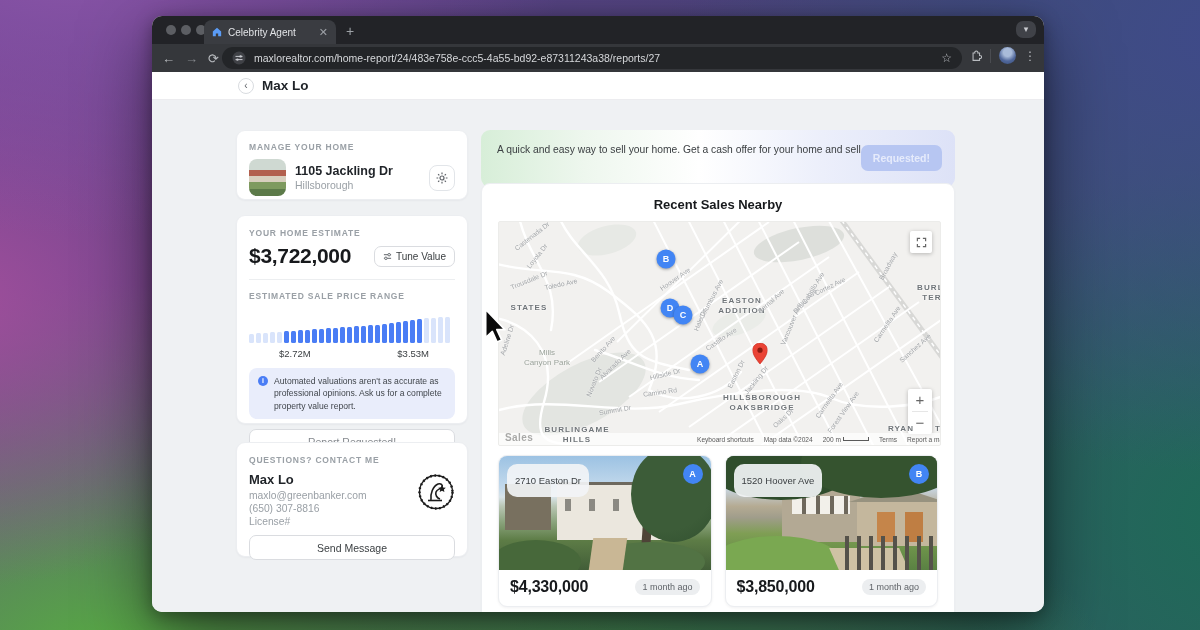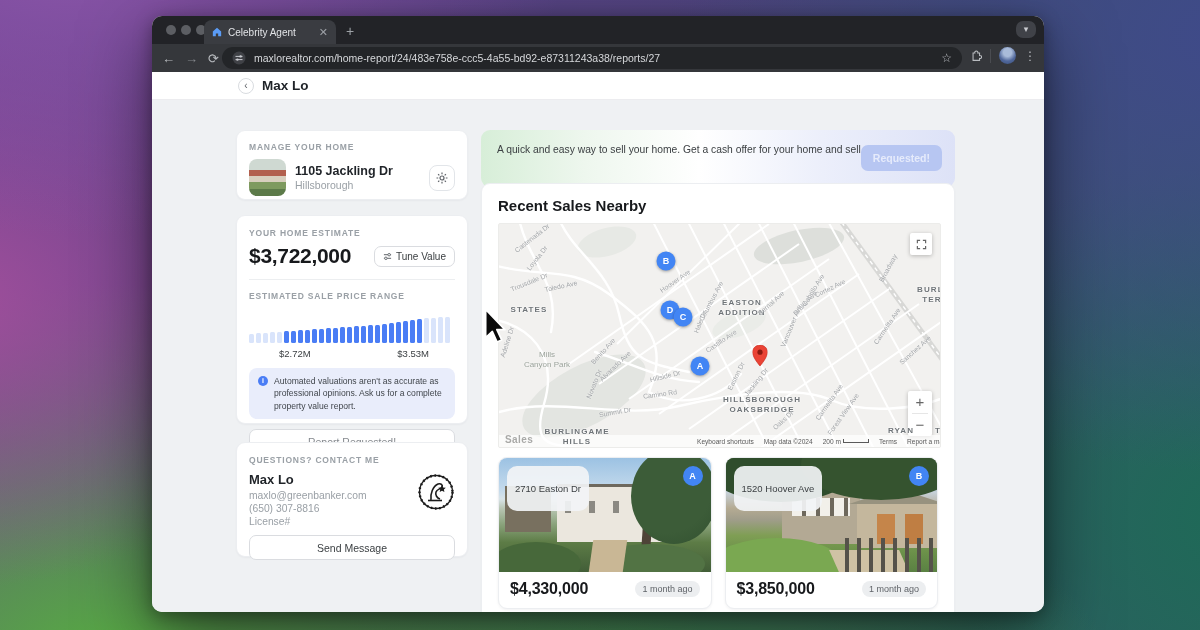--- a/index.html
+++ b/index.html
@@ -86,21 +86,21 @@
   .btn-send { color:#3c4043; margin-top:8px; }
   
   .banner { position:absolute; left:329px; top:14px; width:474px; height:57px; border-radius:9px;
     background:linear-gradient(90deg,#d7eed8 0%, #eef7ee 22%, #ffffff 46%, #eceffb 72%, #dde2f7 100%);
     padding:10px 16px; }
   .banner-title { font-size:15px; font-weight:bold; color:#17191c; }
   .banner-sub { font-size:10.3px; color:#3c4043; margin-top:4px; }
   .req-btn { position:absolute; right:13px; top:15px; background:#b7c6f2; color:#e6ebfb;
     font-size:10.5px; font-weight:bold; border-radius:7px; padding:7px 12px; }
   .card-sales { left:329px; top:67px; width:474px; height:470px; padding:13px 16px; }
-  .sales-title { font-size:15px; font-weight:bold; color:#17191c; }
+  .sales-title { font-size:13px; font-weight:bold; color:#17191c;text-align:center; }
   .sales-sub { font-size:10.3px; color:#80868b; margin-top:3px; }
   
   .map { position:relative; margin-top:9px; width:443px; height:225px; background:#f2f1ef;
     overflow:hidden; border:1px solid #ececea; border-radius:2px; }
   .map svg.roads { position:absolute; left:0; top:0; }
   .area-label { position:absolute; transform:translate(-50%,-50%); font-size:8px; letter-spacing:1.1px;
     color:#6f7478; font-weight:bold; white-space:pre-line; text-align:center; line-height:1.25;
     text-shadow:0 0 2px #fff, 0 0 2px #fff; }
   .park-label { position:absolute; transform:translate(-50%,-50%); font-size:8px; color:#9ba39b;
     white-space:pre-line; text-align:center; line-height:1.25; text-shadow:0 0 2px #fff; }
@@ -121,21 +121,21 @@
     color:#a9a9a7; letter-spacing:.4px; text-shadow:0 0 2px #fff; }
   .attrib-items { margin-left:198px; display:flex; align-items:center; gap:10px; white-space:nowrap; }
   .scale-bar { border-bottom:1px solid #5a5a5a; border-left:1px solid #5a5a5a; border-right:1px solid #5a5a5a;
     height:4px; width:26px; margin-left:2px; }
   
   .listings { display:flex; gap:13px; margin-top:9px; }
   .listing { width:214px; border-radius:9px; overflow:hidden; background:#fff; border:1px solid #eceef1;
     box-shadow:0 1px 3px rgba(16,24,40,.06); }
   .photo { position:relative; height:114px; overflow:hidden; }
   .chip { position:absolute; left:8px; top:8px; background:rgba(242,244,246,.92); color:#3c4043;
-    font-size:9.5px; padding:17px 8px; border-radius:10px; }
+    font-size:9.5px; padding:11px 8px; border-radius:10px; }
   .badge { position:absolute; right:8px; top:8px; width:20px; height:20px; border-radius:50%;
     background:#4285f4; color:#fff; font-size:9px; font-weight:bold; text-align:center; line-height:20px; }
   .price-row { display:flex; align-items:center; padding:8px 11px 10px; }
   .price { font-size:16px; font-weight:bold; color:#17191c; letter-spacing:-.2px; }
   .age-pill { margin-left:auto; background:#eceef0; color:#5f6368; font-size:9px; border-radius:9px; padding:3px 7px; }
   
   .photo-a { background:linear-gradient(180deg,#9cc2e3 0%,#c4daec 28%,#d9e4e8 36%,#b9c6b4 44%,#8aa37c 58%,#5d7c46 74%,#425e38 100%); }
   .pa-house { position:absolute; left:58px; top:26px; width:112px; height:58px; background:#ebe7de;
     border-top:3px solid #6e695e;
     background-image:repeating-linear-gradient(90deg, rgba(60,60,55,.55) 0 6px, transparent 6px 24px);

